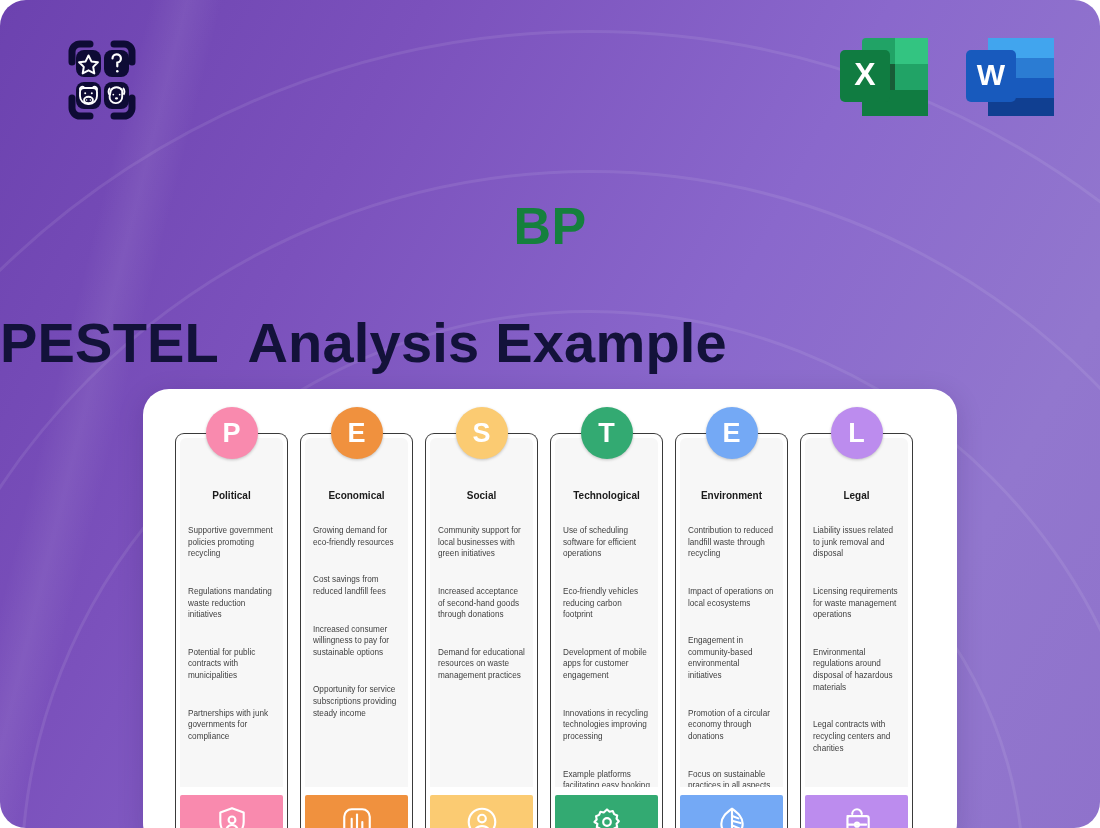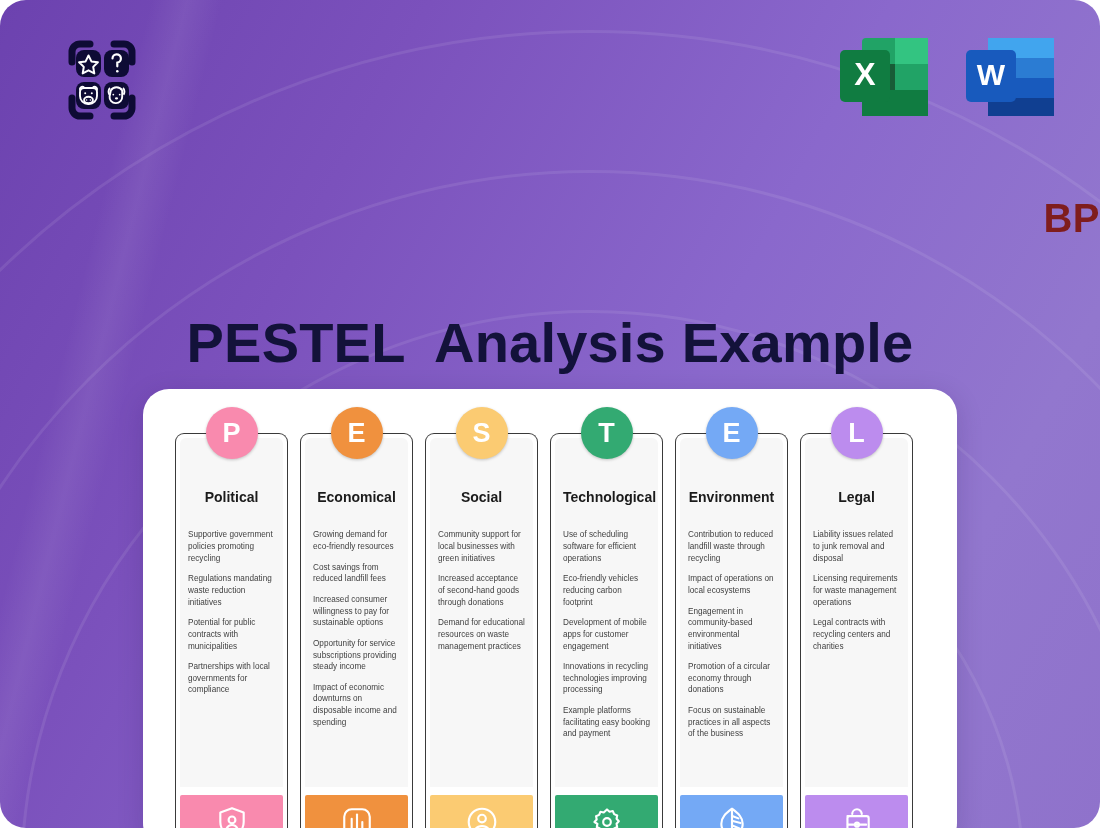--- a/index.html
+++ b/index.html
@@ -50,27 +50,27 @@
   
   .office-icons {
     position: absolute; right: 40px; top: 32px;
     display: flex; gap: 28px; align-items: flex-start;
   }
   .office-icon { position: relative; width: 98px; height: 88px; }
 
   
   .brand-label {
     position: absolute; left: 0; right: 0; top: 196px;
-    text-align: right;
-    color: #7f1d1d;
-    font-size: 40px; font-weight: 700; letter-spacing: 0.5px;
+    text-align: center;
+    color: #15803d;
+    font-size: 52px; font-weight: 700; letter-spacing: 0.5px;
   }
   .main-title {
     position: absolute; left: 0; right: 0; top: 310px;
-    text-align: center;
+    text-align: left;
     color: #13123A;
     font-size: 56px; font-weight: 700; letter-spacing: 0.2px;
     white-space: pre;
   }
 
   
   .card {
     position: absolute;
     left: 143px; top: 389px;
     width: 814px; height: 460px;
@@ -110,27 +110,27 @@
     border-radius: 50%;
     display: flex; align-items: center; justify-content: center;
     color: #ffffff;
     font-size: 27px; font-weight: 700;
     box-shadow: 0 1px 3px rgba(0,0,0,0.22);
     z-index: 4;
   }
   .col-title {
     margin-top: 52px;
     text-align: center;
-    font-size: 14px; font-weight: 700;
+    font-size: 10px; font-weight: 700;
     color: #1b1b1b;
     line-height: 1.1;
   }
   .col-items {
     margin-top: 24px;
-    display: flex; flex-direction: column; gap: 9px;
+    display: flex; flex-direction: column; gap: 26px;
   }
   .col-item {
     font-size: 8.2px;
     line-height: 1.42;
     color: #3f3f3f;
   }
   .col-foot {
     margin: 8px 0 0 0;
     height: 54px;
     display: flex; align-items: center; justify-content: center;
@@ -221,21 +221,21 @@
   <div class="card">
     <div class="columns">
         <div class="col">
           <div class="letter-badge" style="background: rgb(249, 138, 174);">P</div>
           <div class="col-inner">
             <div class="col-title">Political</div>
             <div class="col-items">
               <div class="col-item">Supportive government policies promoting recycling</div>
               <div class="col-item">Regulations mandating waste reduction initiatives</div>
               <div class="col-item">Potential for public contracts with municipalities</div>
-              <div class="col-item">Partnerships with local governments for compliance</div>
+              <div class="col-item">Partnerships with junk governments for compliance</div>
             </div>
           </div>
           <div class="col-foot" style="background: rgb(249, 138, 174);">
             <svg width="34" height="34" viewBox="0 0 32 32">
               <g fill="none" stroke="#ffffff" stroke-width="2" stroke-linecap="round" stroke-linejoin="round">
                 <path d="M16 3 L27 7 v9c0 7-5 11.5-11 13C10 27.5 5 23 5 16V7z"></path>
                 <circle cx="16" cy="14" r="3.2"></circle>
                 <path d="M10.5 23.2c1-3 3.2-4.4 5.5-4.4s4.5 1.4 5.5 4.4"></path>
               </g>
             </svg>
@@ -243,21 +243,20 @@
         </div>
         <div class="col">
           <div class="letter-badge" style="background: rgb(240, 145, 62);">E</div>
           <div class="col-inner">
             <div class="col-title">Economical</div>
             <div class="col-items">
               <div class="col-item">Growing demand for eco-friendly resources</div>
               <div class="col-item">Cost savings from reduced landfill fees</div>
               <div class="col-item">Increased consumer willingness to pay for sustainable options</div>
               <div class="col-item">Opportunity for service subscriptions providing steady income</div>
-              <div class="col-item">Impact of economic downturns on disposable income and spending</div>
             </div>
           </div>
           <div class="col-foot" style="background: rgb(240, 145, 62);">
             <svg width="34" height="34" viewBox="0 0 32 32">
               <g fill="none" stroke="#ffffff" stroke-width="2" stroke-linecap="round" stroke-linejoin="round">
                 <rect x="4" y="4" width="24" height="24" rx="7"></rect>
                 <path d="M11 22 V13"></path>
                 <path d="M16 22 V9"></path>
                 <path d="M21 22 V16"></path>
               </g>
@@ -330,20 +329,21 @@
             </svg>
           </div>
         </div>
         <div class="col">
           <div class="letter-badge" style="background: rgb(188, 140, 238);">L</div>
           <div class="col-inner">
             <div class="col-title">Legal</div>
             <div class="col-items">
               <div class="col-item">Liability issues related to junk removal and disposal</div>
               <div class="col-item">Licensing requirements for waste management operations</div>
+              <div class="col-item">Environmental regulations around disposal of hazardous materials</div>
               <div class="col-item">Legal contracts with recycling centers and charities</div>
             </div>
           </div>
           <div class="col-foot" style="background: rgb(188, 140, 238);">
             <svg width="34" height="34" viewBox="0 0 32 32">
               <g fill="none" stroke="#ffffff" stroke-width="2" stroke-linecap="round" stroke-linejoin="round">
                 <path d="M11.5 8.5a4.5 4.5 0 0 1 9 0"></path>
                 <path d="M7 10.5h18a2 2 0 0 1 2 2V24a3.5 3.5 0 0 1-3.5 3.5h-13A3.5 3.5 0 0 1 7 24V12.5a2 2 0 0 1 2-2z"></path>
                 <path d="M7.4 18.5h17.2"></path>
                 <circle cx="16" cy="18.5" r="1.9"></circle>

